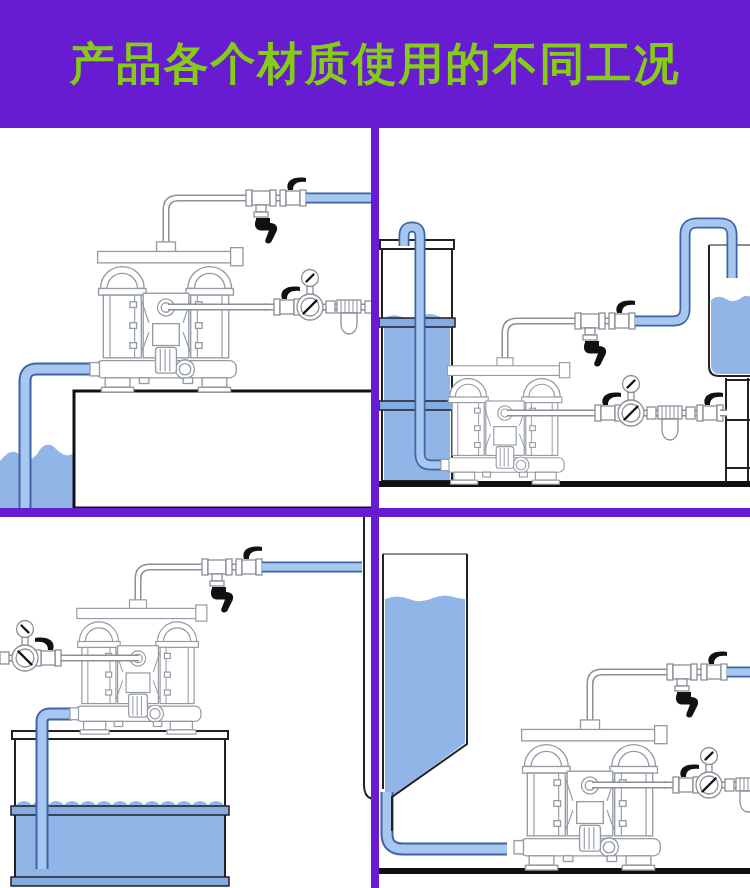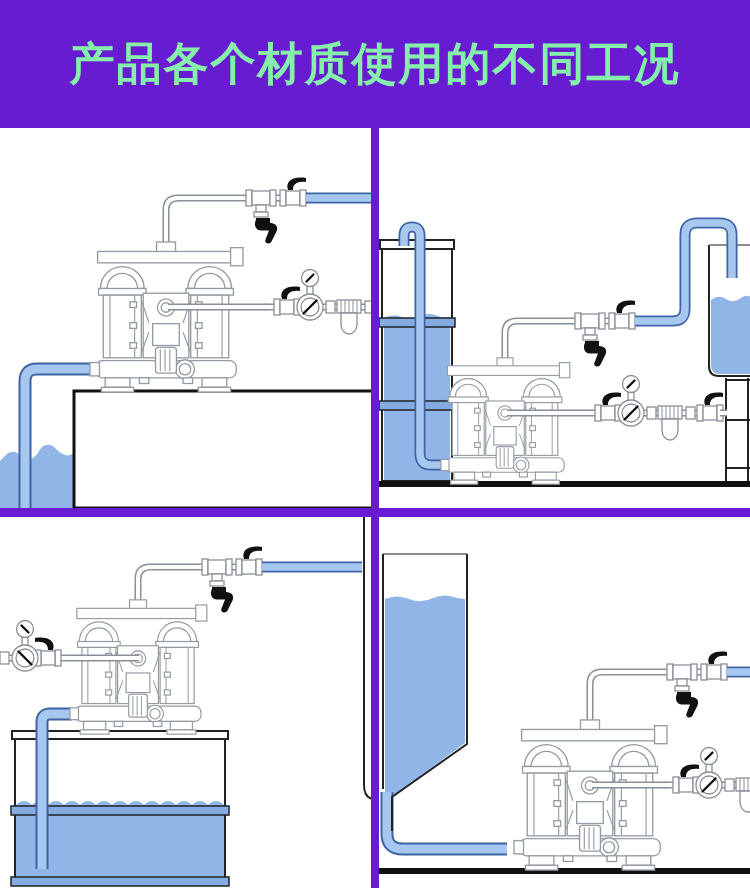--- a/index.html
+++ b/index.html
@@ -5,21 +5,21 @@
   :root{
     --banner:#671cd1; --water:#92b5e8; --hose_fill:#a5c7f0; --hose_border:#3f63a5;
     --pipe_gray:#8a9098; --pump_line:#949ba3; --structure:#222222; --ink:#111111;
     --drum_band:#84abe2; --panel_bg:#ffffff;
   }
   html,body{margin:0;padding:0;}
   body{width:750px;height:888px;position:relative;background:#fff;overflow:hidden;
        font-family:"Liberation Sans", sans-serif;}
   .banner{position:absolute;left:0;top:0;width:750px;height:128px;background:var(--banner);
           display:flex;align-items:center;justify-content:center;}
-  .banner h1{margin:0;color:#86efac;font-size:45px;font-weight:700;letter-spacing:2px;}
+  .banner h1{margin:0;color:#84cc16;font-size:45px;font-weight:700;letter-spacing:2px;}
   .divider{position:absolute;background:var(--banner);}
   .div-v{left:371px;top:128px;width:8px;height:760px;}
   .div-h{left:0;top:508px;width:750px;height:9px;}
   .panel{position:absolute;background:var(--panel_bg);}
   .p-tl{left:0;top:128px;width:371px;height:380px;}
   .p-tr{left:379px;top:128px;width:371px;height:380px;}
   .p-bl{left:0;top:517px;width:371px;height:371px;}
   .p-br{left:379px;top:517px;width:371px;height:371px;}
   svg{display:block;}
   

